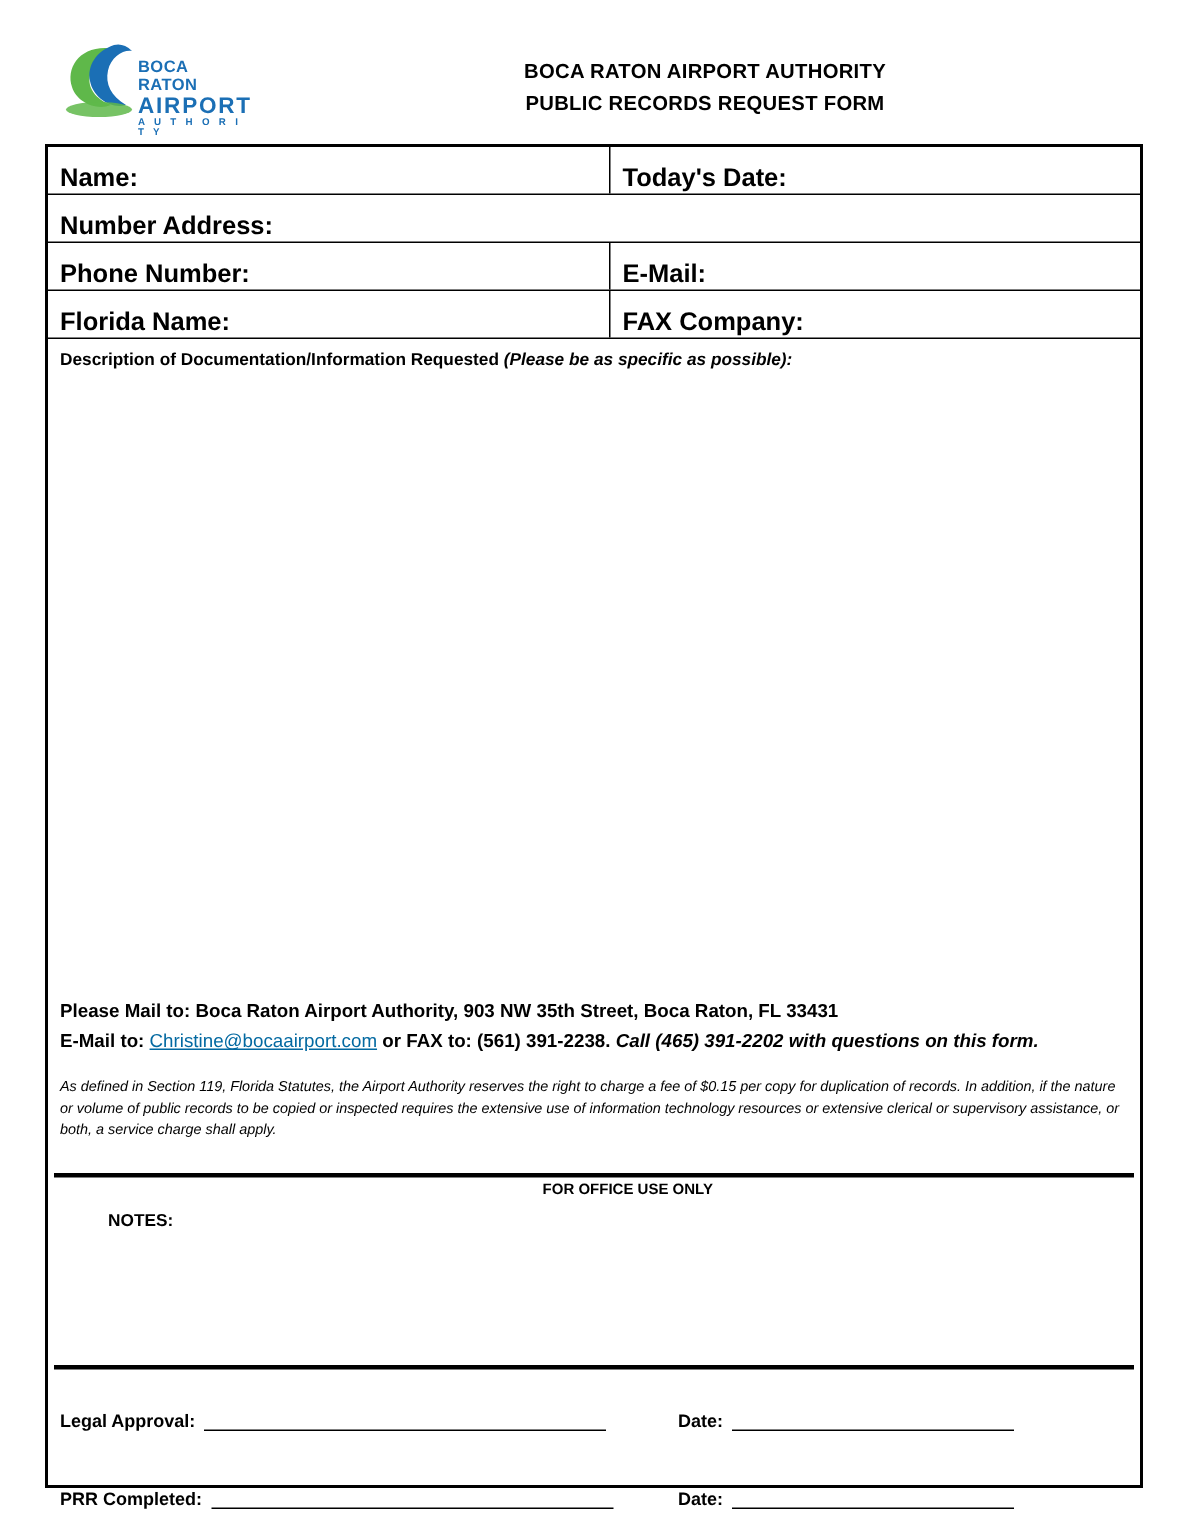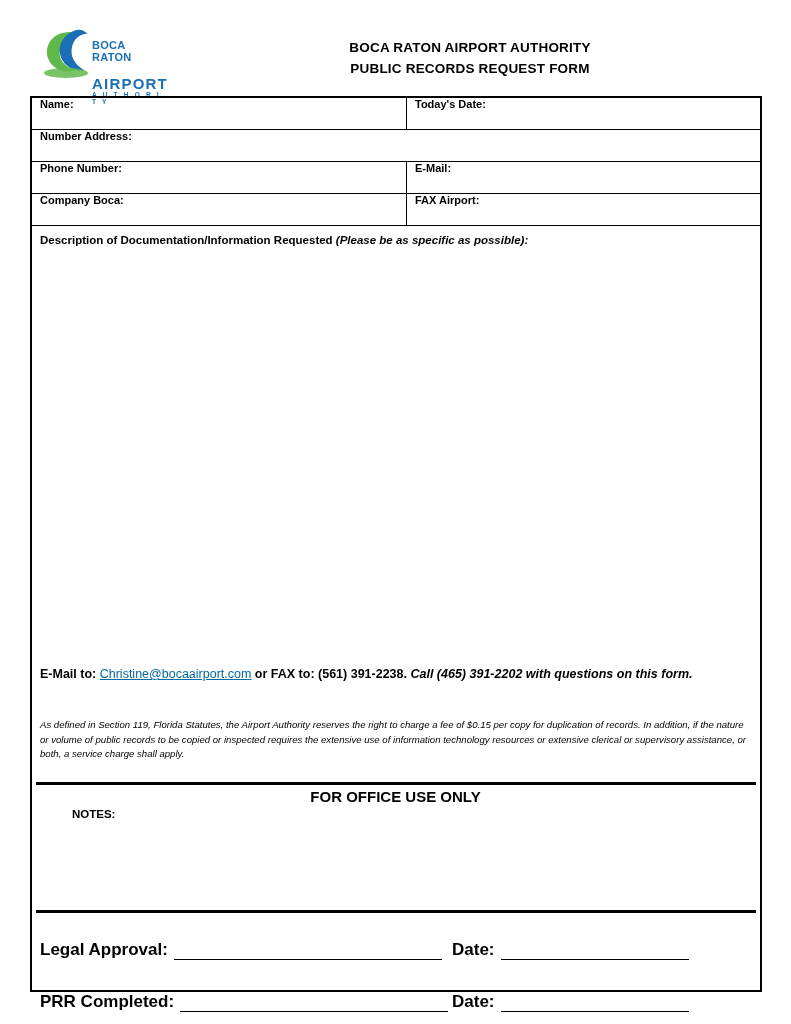--- a/index.html
+++ b/index.html
@@ -50,21 +50,20 @@
     font-size: 11px;
     font-weight: bold;
     color: #1b6fb5;
     letter-spacing: 0.3px;
   }
   .logo-line2 {
     font-size: 15px;
     font-weight: bold;
     color: #1b6fb5;
     letter-spacing: 1.2px;
-    margin-top: 13px;
   }
   .logo-line3 {
     font-size: 6.5px;
     font-weight: bold;
     color: #1b6fb5;
     letter-spacing: 2.2px;
   }
   .title-block {
     position: absolute;
     left: 160px;
@@ -94,24 +93,24 @@
     position: relative;
     border-bottom: 1.5px solid #000;
     box-sizing: border-box;
     height: 32px;
   }
   .cell {
     position: absolute;
     top: 0;
     height: 100%;
     display: flex;
-    align-items: flex-start;
+    align-items: flex-end;
     box-sizing: border-box;
     padding-left: 8px;
-    font-size: 11px;
+    font-size: 17px;
     font-weight: bold;
   }
   .cell.left  { left: 0;     width: 375px; border-right: 1.5px solid #000; }
   .cell.right { left: 375px; width: 352px; }
   .cell.full  { left: 0;     width: 727px; }
 
   
   .desc-area {
     position: relative;
     height: 440px;
@@ -164,43 +163,44 @@
     width: 720px;
     height: 3px;
     background: #000;
   }
   .office-title {
     position: absolute;
     left: 0;
     top: 562px;
     width: 727px;
     text-align: center;
-    font-size: 15px;
-    font-weight: bold;
+    font-size: 10px;
+    font-weight: bold;
+    padding-left: 23px;
   }
   .notes-label {
     position: absolute;
     left: 8px;
     top: 582px;
     font-size: 11.5px;
     font-weight: bold;
     margin-left: 32px;
   }
   .notes-rule {
     position: absolute;
     left: 4px;
     top: 684px;
     width: 720px;
     height: 3px;
     background: #000;
   }
 
   .signline {
     position: absolute;
-    font-size: 17px;
+    font-size: 12px;
     font-weight: bold;
   }
   .sig-legal   { left: 8px;   top: 714px; }
   .sig-prr     { left: 8px;   top: 766px; }
   .sig-date1   { left: 420px; top: 714px; }
   .sig-date2   { left: 420px; top: 766px; }
 
   .underline {
     display: inline-block;
     border-bottom: 1.2px solid #000;
@@ -257,34 +257,35 @@
       <div class="cell left">
         <span>Phone Number:</span>
       </div>
       <div class="cell right">
         <span>E-Mail:</span>
       </div>
     </div>
 
     <div class="row">
       <div class="cell left">
-        <span>Company Boca:</span>
+        <span>Florida Name:</span>
       </div>
       <div class="cell right">
-        <span>FAX Airport:</span>
+        <span>FAX Company:</span>
       </div>
     </div>
 
     <div class="desc-area">
       <div class="desc-label">
         <span>Description of Documentation/Information Requested</span>
         <i>(Please be as specific as possible):</i>
       </div>
 
       <div class="mail-info">
+        <div class="b">Please Mail to:  Boca Raton Airport Authority, 903 NW 35th Street, Boca Raton, FL 33431</div>
         <div>
           <span class="b">E-Mail to: </span><a class="mail-link" href="#">Christine@bocaairport.com</a><span class="b">  or  FAX to: (561) 391-2238.  </span><span class="ital">Call (465) 391-2202 with questions on this form.</span>
         </div>
       </div>
 
       <div class="legal">As defined in Section 119, Florida Statutes, the Airport Authority reserves the right to charge a fee of $0.15  per copy for duplication of records.  In addition, if the nature or volume of public records to be copied or inspected requires the extensive use of information technology resources or extensive clerical or supervisory assistance, or both, a service charge shall apply.</div>
 
       <div class="office-rule"></div>
       <div class="office-title">FOR OFFICE USE ONLY</div>
       <div class="notes-label">NOTES:</div>

